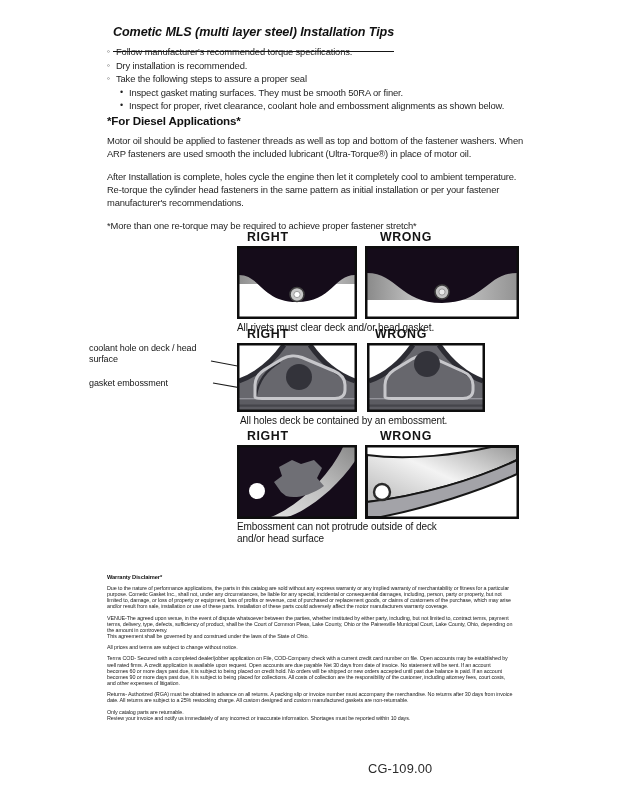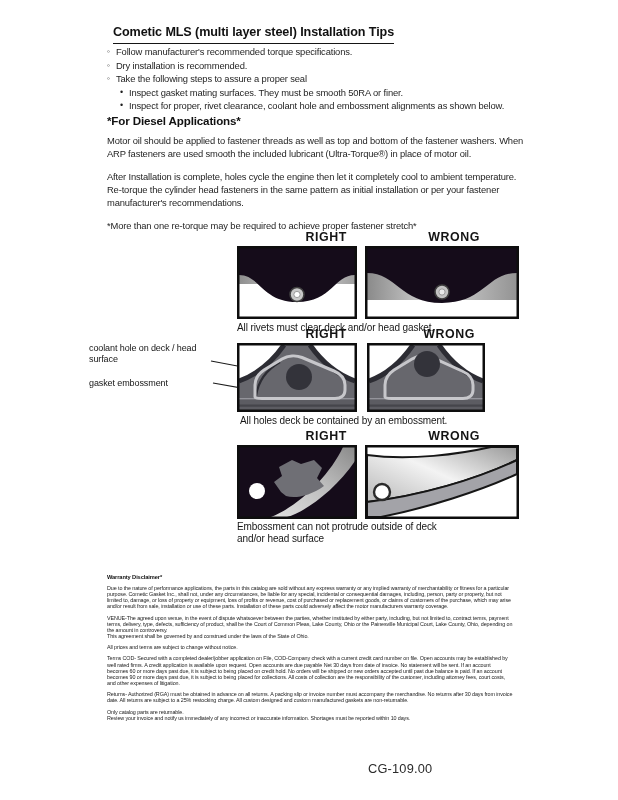--- a/index.html
+++ b/index.html
@@ -1,33 +1,33 @@
 <!DOCTYPE html>
 <html><head>
 <meta charset="utf-8">
 <style>
   html,body{margin:0;padding:0;background:#fff;}
   .page{position:relative;width:618px;height:800px;background:#ffffff;overflow:hidden;
         font-family:"Liberation Sans", sans-serif;color:#1f1f1f;}
   .abs{position:absolute;}
   
   .title{left:113px;top:25px;font-size:12.6px;font-weight:700;letter-spacing:-0.1px;
-         border-bottom:1.6px solid #151515;padding-bottom:4px;color:#111;}
+         border-bottom:1.6px solid #151515;padding-bottom:12px;color:#111;font-style:italic;}
   
   .tips{left:107px;top:45px;width:430px;font-size:9.4px;line-height:13.6px;letter-spacing:-0.15px;}
   .brow{display:flex;}
   .bm{width:9px;flex:0 0 9px;font-size:8px;line-height:13.6px;}
   .sub{margin-left:13px;}
   .sub .bm{font-size:9px;}
   
   .diesel{left:107px;top:114px;width:418px;letter-spacing:-0.15px;}
   .diesel h3{margin:0 0 7px 0;font-size:11.6px;font-weight:700;color:#111;}
   .diesel p{margin:0 0 10px 0;font-size:9.4px;line-height:13px;}
   
-  .dlabel{width:100px;text-align:right;font-size:12.4px;font-weight:700;letter-spacing:0.6px;color:#141414;}
+  .dlabel{width:100px;text-align:left;font-size:12.4px;font-weight:700;letter-spacing:0.6px;color:#141414;}
   .cap{font-size:10px;letter-spacing:-0.1px;color:#161616;line-height:11.5px;}
   .panel{position:absolute;display:block;}
   
   .callout{width:122px;text-align:left;font-size:9px;line-height:10.5px;letter-spacing:-0.1px;color:#161616;}
   
   .legal{left:107px;top:574px;width:406px;letter-spacing:-0.1px;color:#222;}
   .legal h4{margin:0 0 5px 0;font-size:5.7px;font-weight:700;color:#111;}
   .legal p{margin:0 0 5px 0;font-size:5.4px;line-height:6.15px;}
   .legal p.nogap{margin-bottom:0;}
   .pageno{left:368px;top:761px;font-size:12.8px;letter-spacing:0.2px;color:#2b2b2b;}

